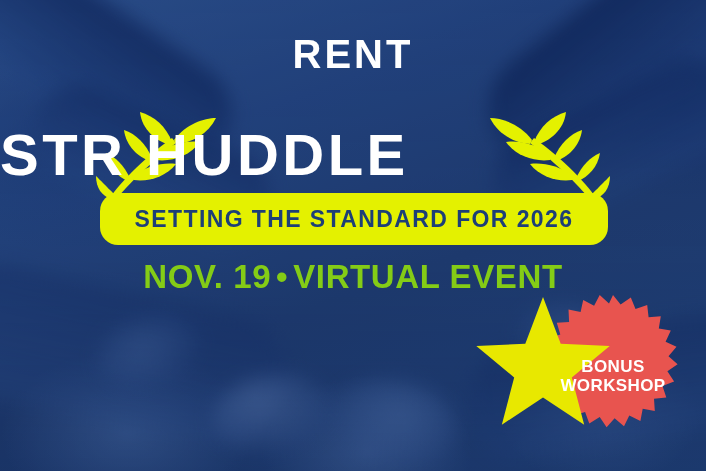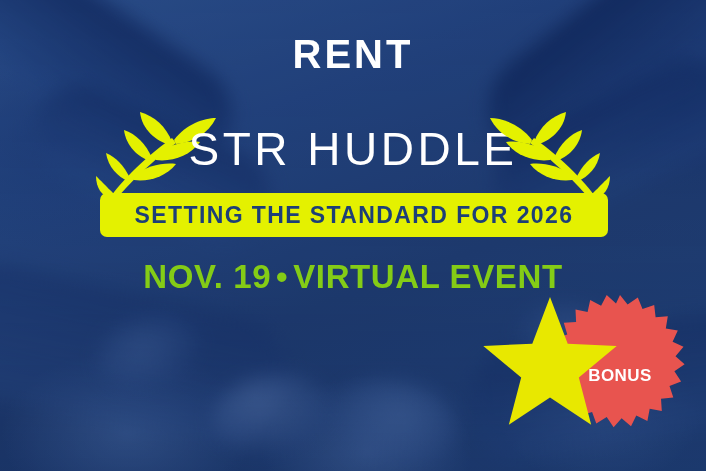--- a/index.html
+++ b/index.html
@@ -149,45 +149,44 @@
   .headline-row {
     position: absolute;
     top: 118px;
     left: 0;
     right: 0;
     height: 70px;
   }
   .headline {
     position: absolute;
     left: 0; right: 0; top: 8px;
-    text-align: center;
-    font-size: 46px;
-    font-weight: 400;
+    font-size: 58px;
+    font-weight: 700;
     letter-spacing: 3.5px;
     color: #ffffff;
     line-height: 1;
   }
   .laurel {
     position: absolute;
     top: -8px;
     width: 122px;
     height: 96px;
   }
   .laurel-left  { left: 96px; }
   .laurel-right { right: 96px; transform: scaleX(-1); }
 
   
   .banner {
     position: absolute;
     left: 100px;
     top: 193px;
     width: 508px;
-    height: 44px;
+    height: 52px;
     background: #e4f100;
-    border-radius: 7px;
+    border-radius: 18px;
     display: flex;
     align-items: center;
     justify-content: center;
   }
   .banner-text {
     font-size: 23px;
     font-weight: 700;
     letter-spacing: 1.4px;
     color: #1d3f77;
     line-height: 1;
@@ -206,21 +205,21 @@
     color: #84cc16;
     line-height: 1;
   }
   .date-dot {
     padding: 0 5px;
   }
 
   
   .badge {
     position: absolute;
-    right: 16px;
+    right: 23px;
     bottom: 38px;
     width: 140px;
     height: 140px;
   }
   .badge svg {
     position: absolute;
     inset: 0;
     width: 140px;
     height: 140px;
   }
@@ -331,17 +330,18 @@
           12,55.9 5.6,45.4 17.3,41.5 13.8,29.7 26.1,28.9 25.5,16.6 37.6,19.1 40.2,7.1
           51.1,12.8 56.7,2.1 66,10.4"></polygon>
       </svg>
 
       <svg class="badge-star" viewBox="0 0 34 34">
         <polygon fill="#e8e800" points="17,1 21.3,12.3 33.2,12.9 24,20.5 27,32 17,25.4 7,32 10,20.5 0.8,12.9 12.7,12.3"></polygon>
       </svg>
 
       <div class="badge-inner">
         <div class="badge-line">BONUS</div>
+        <div class="badge-line">WORKSHOP</div>
       </div>
     </div>
 
   </div>
 </div>
 
 </body></html>

